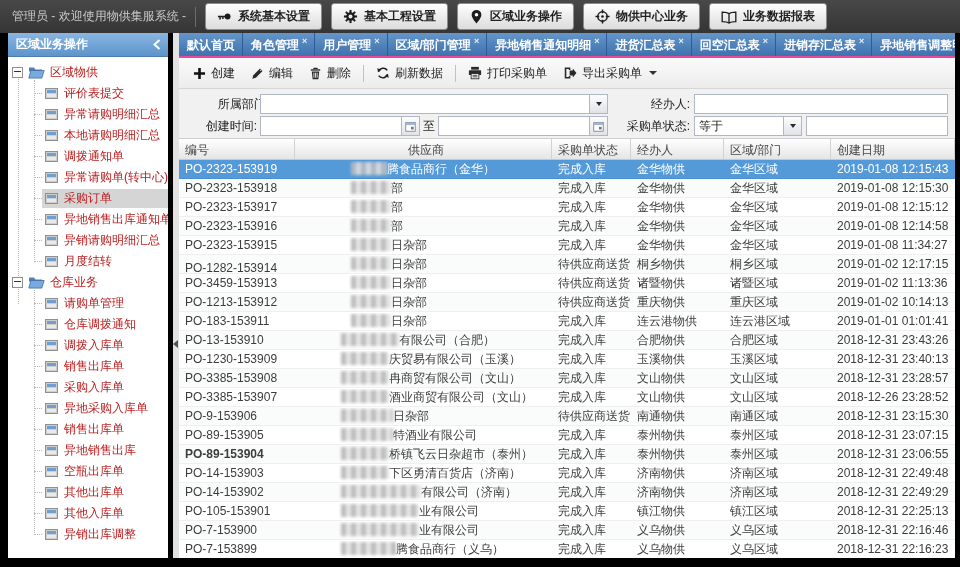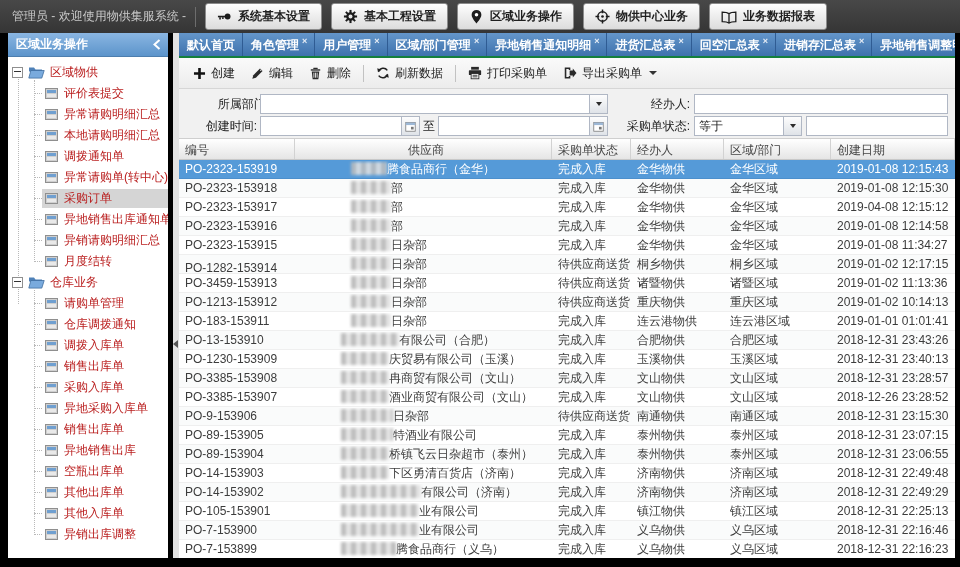--- a/index.html
+++ b/index.html
@@ -37,21 +37,21 @@
   .tree-row.leaf.selected .leaf-wrap{background:#d5d5d5;}
   .leaf-icon{flex:none;width:13px;height:11px;border:1px solid #8f8f8f;background:#cfcfcf;box-sizing:border-box;position:relative;}
   .leaf-icon::before{content:"";position:absolute;left:1px;right:1px;top:1px;height:3px;background:#6f9fd0;}
   .leaf-icon::after{content:"";position:absolute;left:1px;right:1px;top:5px;bottom:1px;background:#e9e9e9;}
   
   .splitter{position:absolute;left:173px;top:33px;width:6px;height:525px;background:#e2e2e2;}
   .splitter .mini-arrow{position:absolute;left:0px;top:307px;width:0;height:0;
     border-top:4px solid transparent;border-bottom:4px solid transparent;border-right:5px solid #555;}
   
   .main{position:absolute;left:179px;top:33px;width:776px;height:525px;background:#fff;overflow:hidden;}
-  .tabbar{height:23px;background:#0ea5e9;display:flex;border-bottom:2px solid #15803d;}
+  .tabbar{height:23px;background:#0ea5e9;display:flex;border-bottom:2px solid #ec4899;}
   .tab{display:flex;align-items:flex-start;padding:4px 7px 0 8px;
     background:linear-gradient(#6496ca,#3e72ad);color:#fff;font-size:12px;font-weight:bold;
     border-right:1px solid #2f5c93;cursor:default;white-space:nowrap;box-sizing:border-box;height:23px;}
   .tab .close{font-size:9px;margin-left:3px;line-height:9px;color:#e9eff7;}
   
   .toolbar{height:30px;display:flex;align-items:center;background:linear-gradient(#fafafa,#ececec);
     border-bottom:1px solid #d6d6d6;padding-left:6px;font-size:12px;color:#222;}
   .tool-btn{display:flex;align-items:center;gap:5px;padding:3px 8px;border-radius:3px;cursor:default;white-space:nowrap;}
   .tool-sep{width:1px;height:17px;background:#c2c2c2;margin:0 4px;}
   .caret{width:0;height:0;border-left:4px solid transparent;border-right:4px solid transparent;border-top:4px solid #333;margin-left:2px;}
@@ -518,21 +518,21 @@
         <div class="td" style="width: 93px;">金华物供</div>
         <div class="td" style="width: 107px;">金华区域</div>
         <div class="td" style="width: 124px;">2019-01-08 12:15:30</div>
       </div>
       <div class="tr">
         <div class="td" style="width: 116px;">PO-2323-153917</div>
         <div class="td" style="width: 257px;"><span style="display: inline-block; width: 50px;"></span><span class="blur-block" style="width: 40px;"></span><span>部</span></div>
         <div class="td" style="width: 79px;">完成入库</div>
         <div class="td" style="width: 93px;">金华物供</div>
         <div class="td" style="width: 107px;">金华区域</div>
-        <div class="td" style="width: 124px;">2019-04-08 12:15:12</div>
+        <div class="td" style="width: 124px;">2019-01-08 12:15:12</div>
       </div>
       <div class="tr">
         <div class="td" style="width: 116px;">PO-2323-153916</div>
         <div class="td" style="width: 257px;"><span style="display: inline-block; width: 50px;"></span><span class="blur-block" style="width: 40px;"></span><span>部</span></div>
         <div class="td" style="width: 79px;">完成入库</div>
         <div class="td" style="width: 93px;">金华物供</div>
         <div class="td" style="width: 107px;">金华区域</div>
         <div class="td" style="width: 124px;">2019-01-08 12:14:58</div>
       </div>
       <div class="tr">
@@ -617,21 +617,21 @@
       </div>
       <div class="tr">
         <div class="td" style="width: 116px;">PO-89-153905</div>
         <div class="td" style="width: 257px;"><span style="display: inline-block; width: 40px;"></span><span class="blur-block" style="width: 52px;"></span><span>特酒业有限公司</span></div>
         <div class="td" style="width: 79px;">完成入库</div>
         <div class="td" style="width: 93px;">泰州物供</div>
         <div class="td" style="width: 107px;">泰州区域</div>
         <div class="td" style="width: 124px;">2018-12-31 23:07:15</div>
       </div>
       <div class="tr">
-        <div class="td" style="width: 116px;">PO-89-153904</div>
+        <div class="td" style="width: 116px; font-weight: bold;">PO-89-153904</div>
         <div class="td" style="width: 257px;"><span style="display: inline-block; width: 40px;"></span><span class="blur-block" style="width: 48px;"></span><span>桥镇飞云日杂超市（泰州）</span></div>
         <div class="td" style="width: 79px;">完成入库</div>
         <div class="td" style="width: 93px;">泰州物供</div>
         <div class="td" style="width: 107px;">泰州区域</div>
         <div class="td" style="width: 124px;">2018-12-31 23:06:55</div>
       </div>
       <div class="tr">
         <div class="td" style="width: 116px;">PO-14-153903</div>
         <div class="td" style="width: 257px;"><span style="display: inline-block; width: 40px;"></span><span class="blur-block" style="width: 48px;"></span><span>下区勇清百货店（济南）</span></div>
         <div class="td" style="width: 79px;">完成入库</div>

